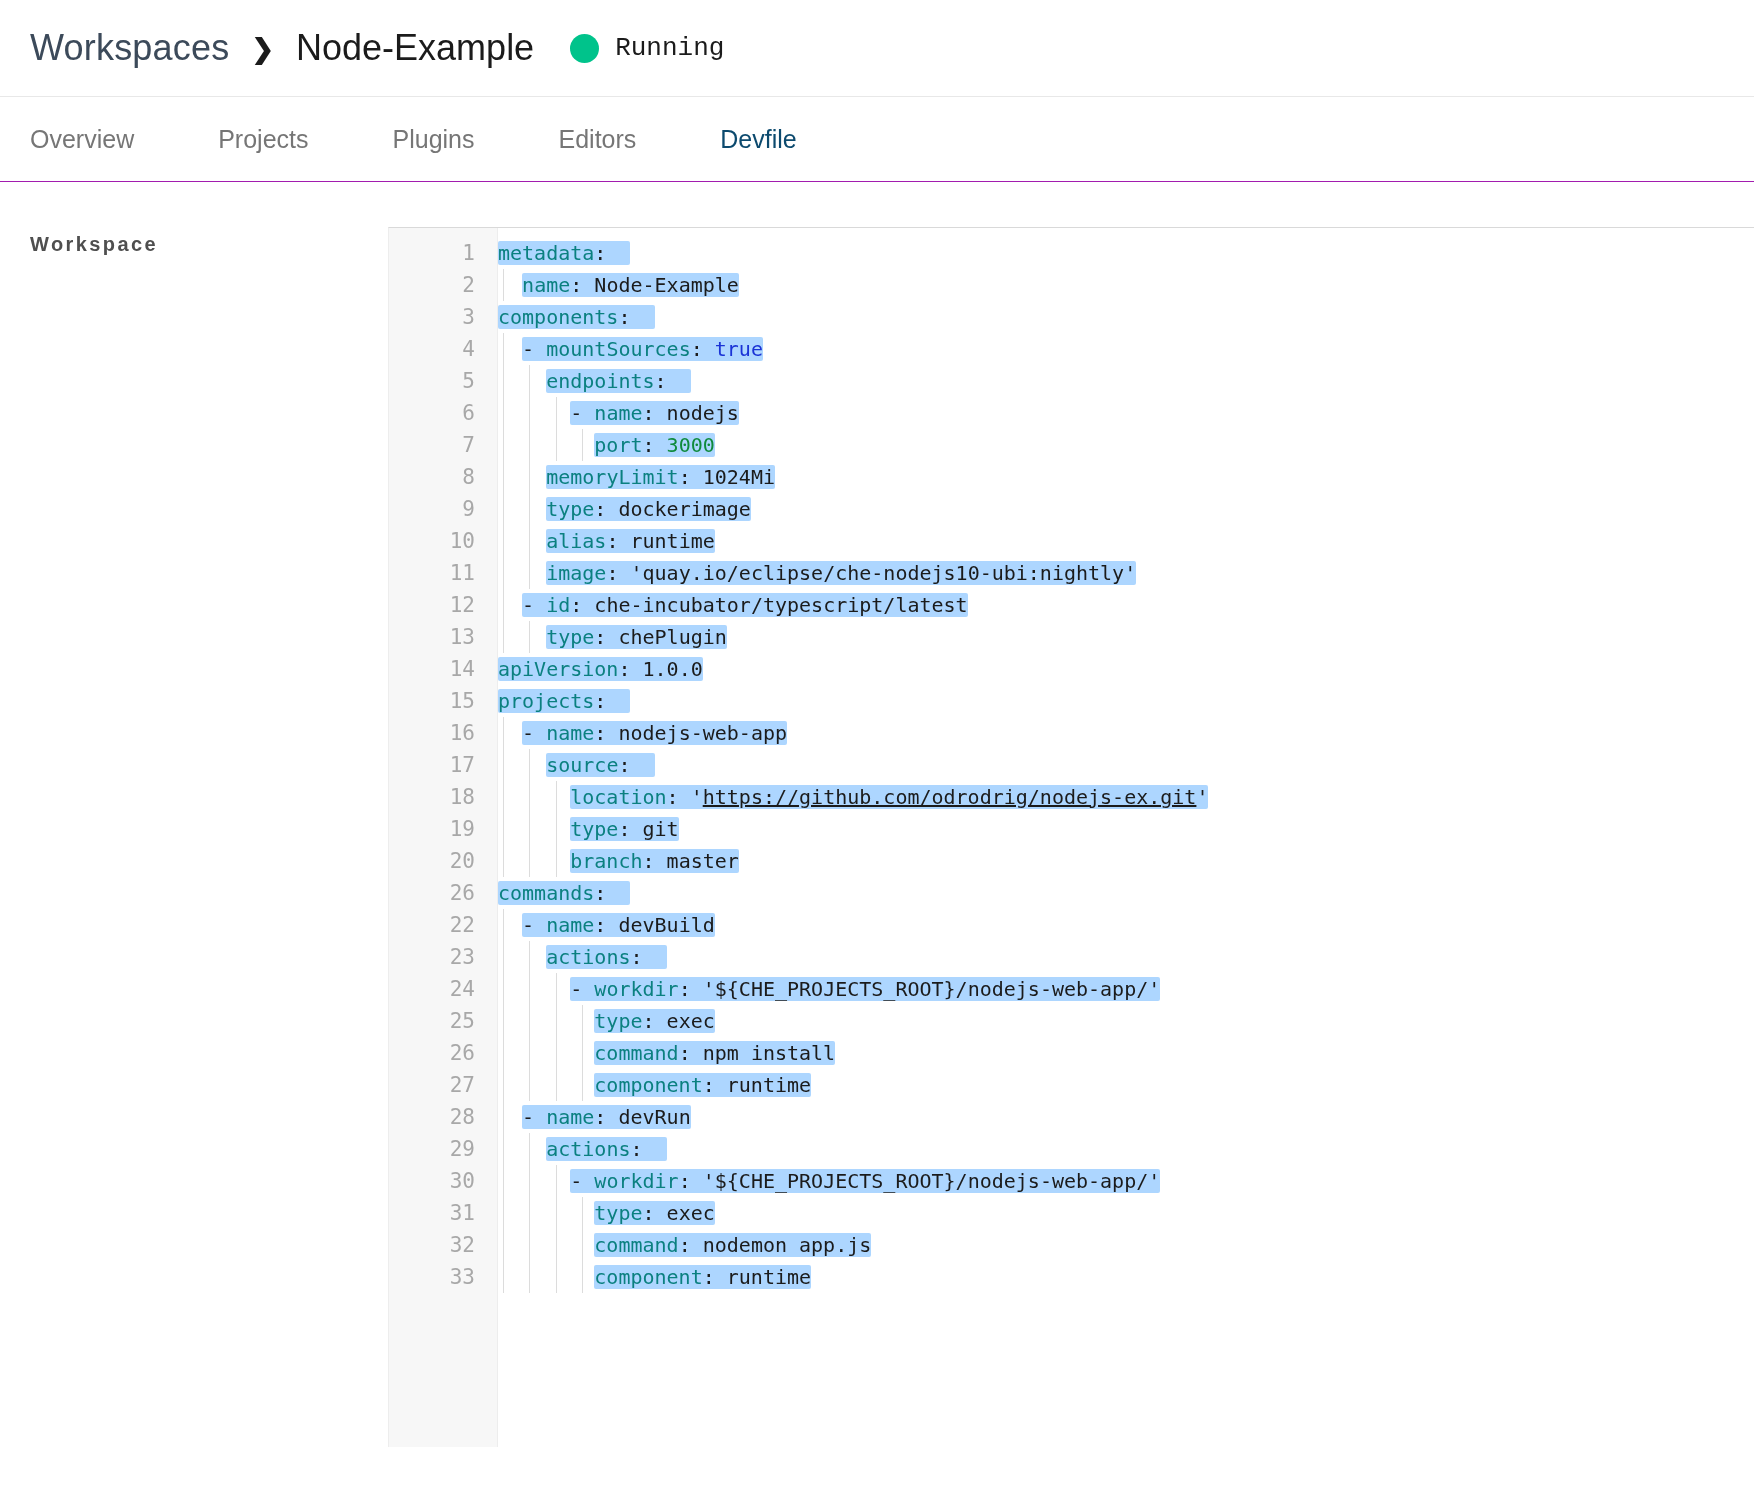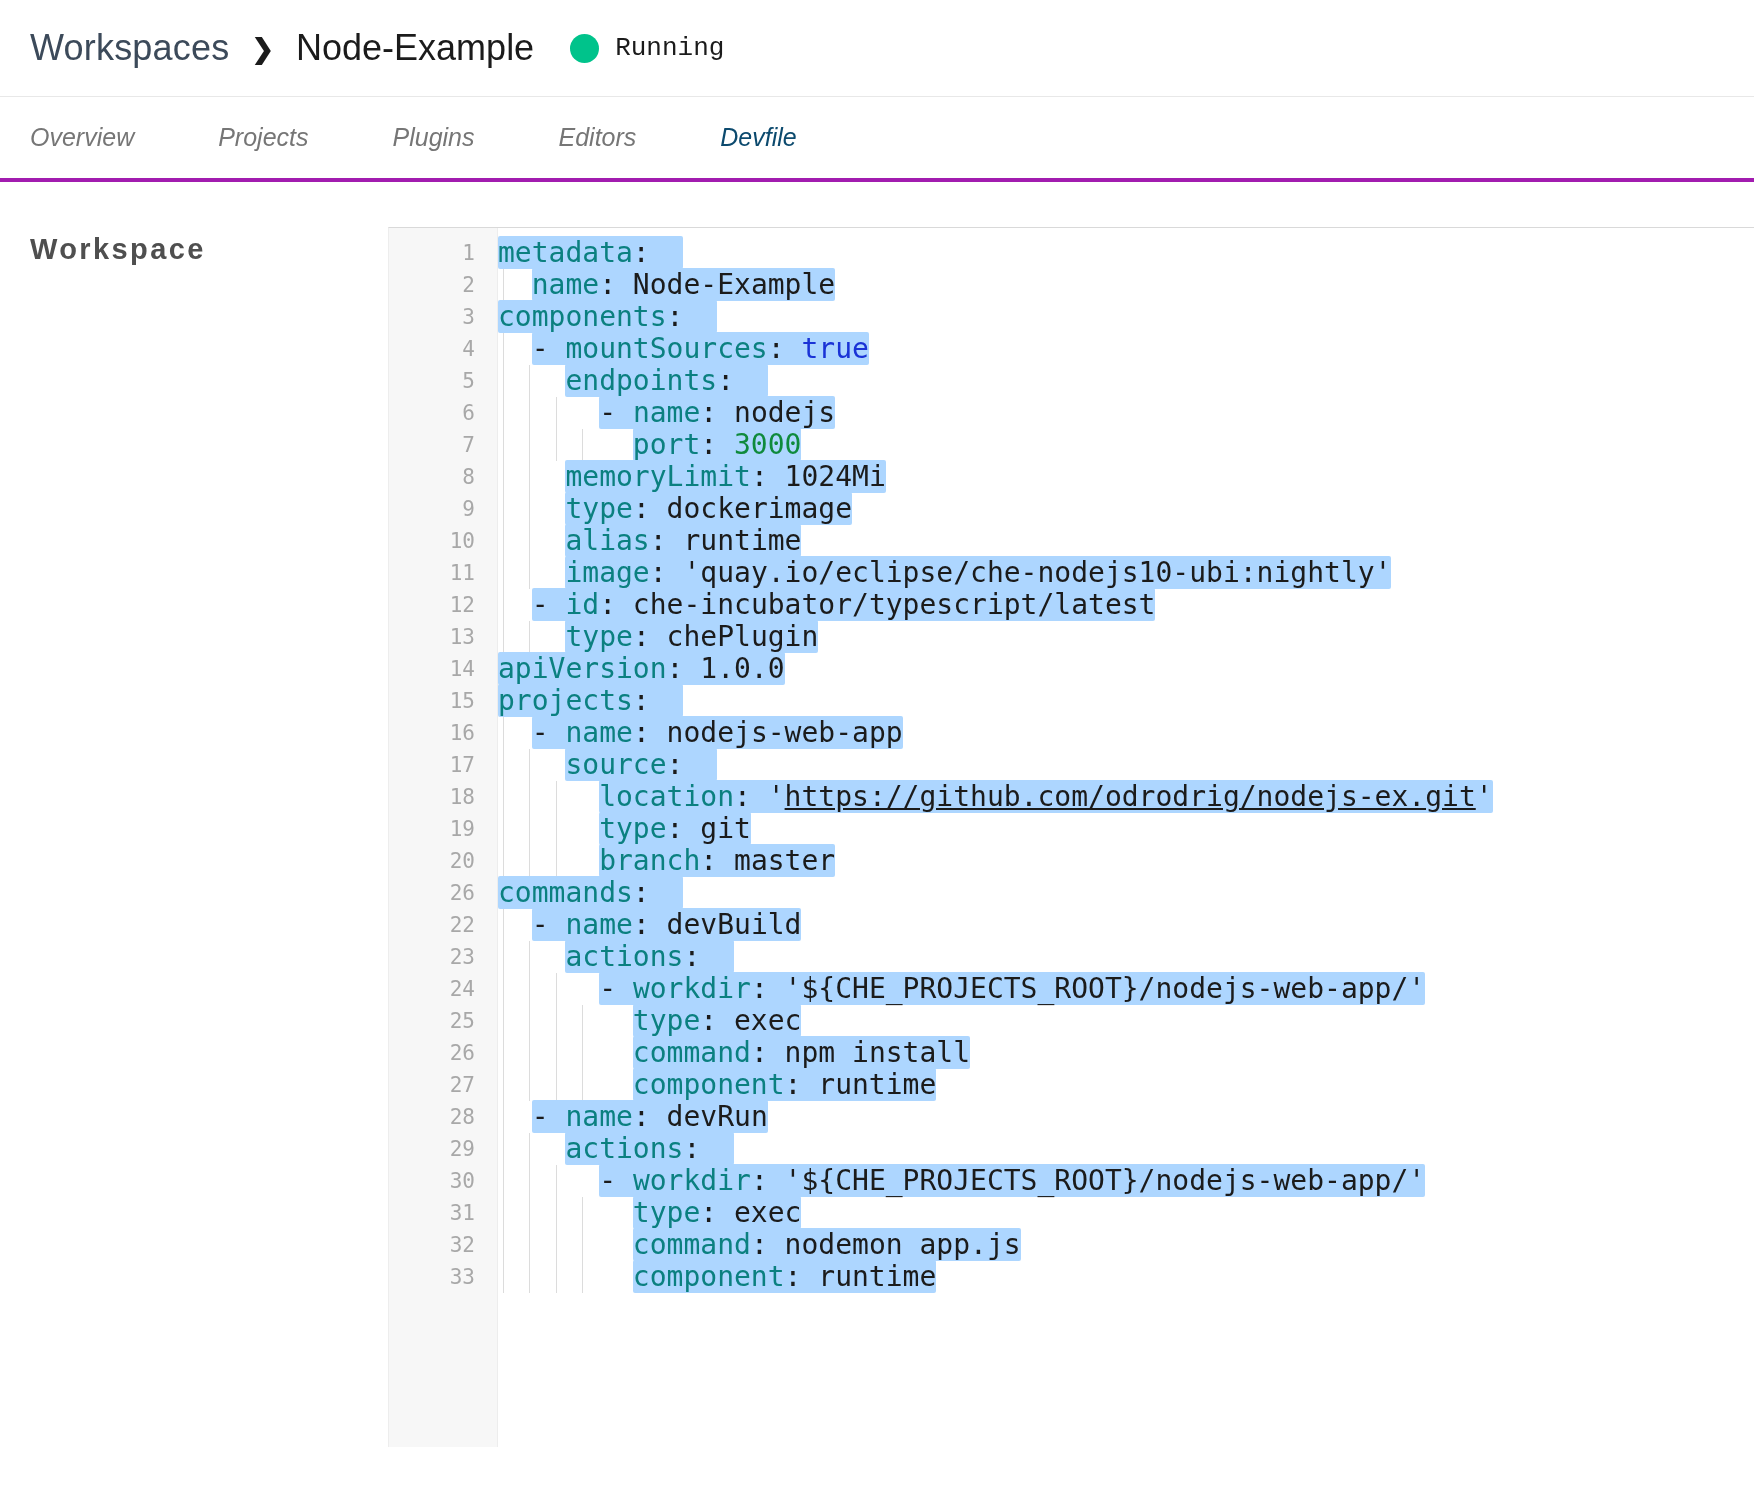--- a/index.html
+++ b/index.html
@@ -58,22 +58,21 @@
     margin-left: 16px;
     font-family: Liberation Mono, monospace;
   }
 
   
   #tab-bar {
     height: 85px;
     display: flex;
     align-items: center;
     padding-left: 30px;
-    border-bottom: 4px solid #a21caf;
-    font-style: italic;
+    border-bottom: 1px solid #a21caf;
   }
   .tab {
     font-size: 25px;
     color: #767676;
     padding: 0 0;
     margin-right: 84px;
     cursor: pointer;
     white-space: nowrap;
   }
   .tab.active { color: #0c4a6e; text-align: center; }
@@ -83,21 +82,21 @@
     display: flex;
     padding-top: 45px;
   }
   #left-col {
     width: 388px;
     flex: 0 0 388px;
     padding-left: 30px;
     padding-top: 6px;
   }
   #section-label {
-    font-size: 29px;
+    font-size: 20px;
     font-weight: 700;
     color: #4f4f4f;
     letter-spacing: 2.4px;
   }
 
   
   #editor {
     flex: 1 1 auto;
     border-top: 1px solid #d9d9d9;
     border-left: 1px solid #ededed;
@@ -126,21 +125,21 @@
   #code {
     flex: 1 1 auto;
     padding-top: 9px;
     position: relative;
     overflow: hidden;
   }
   .cl {
     height: 32px;
     line-height: 32px;
     font-family: "DejaVu Sans Mono", monospace;
-    font-size: 28px;
+    font-size: 20px;
     white-space: pre;
     position: relative;
   }
   .sel {
     background: #add6ff;
     border-radius: 2px;
   }
   .k    { color: #0b8080; }   
   .v    { color: #1b1b1b; }   
   .num  { color: #0f8a3c; margin-top: 34px; }   

